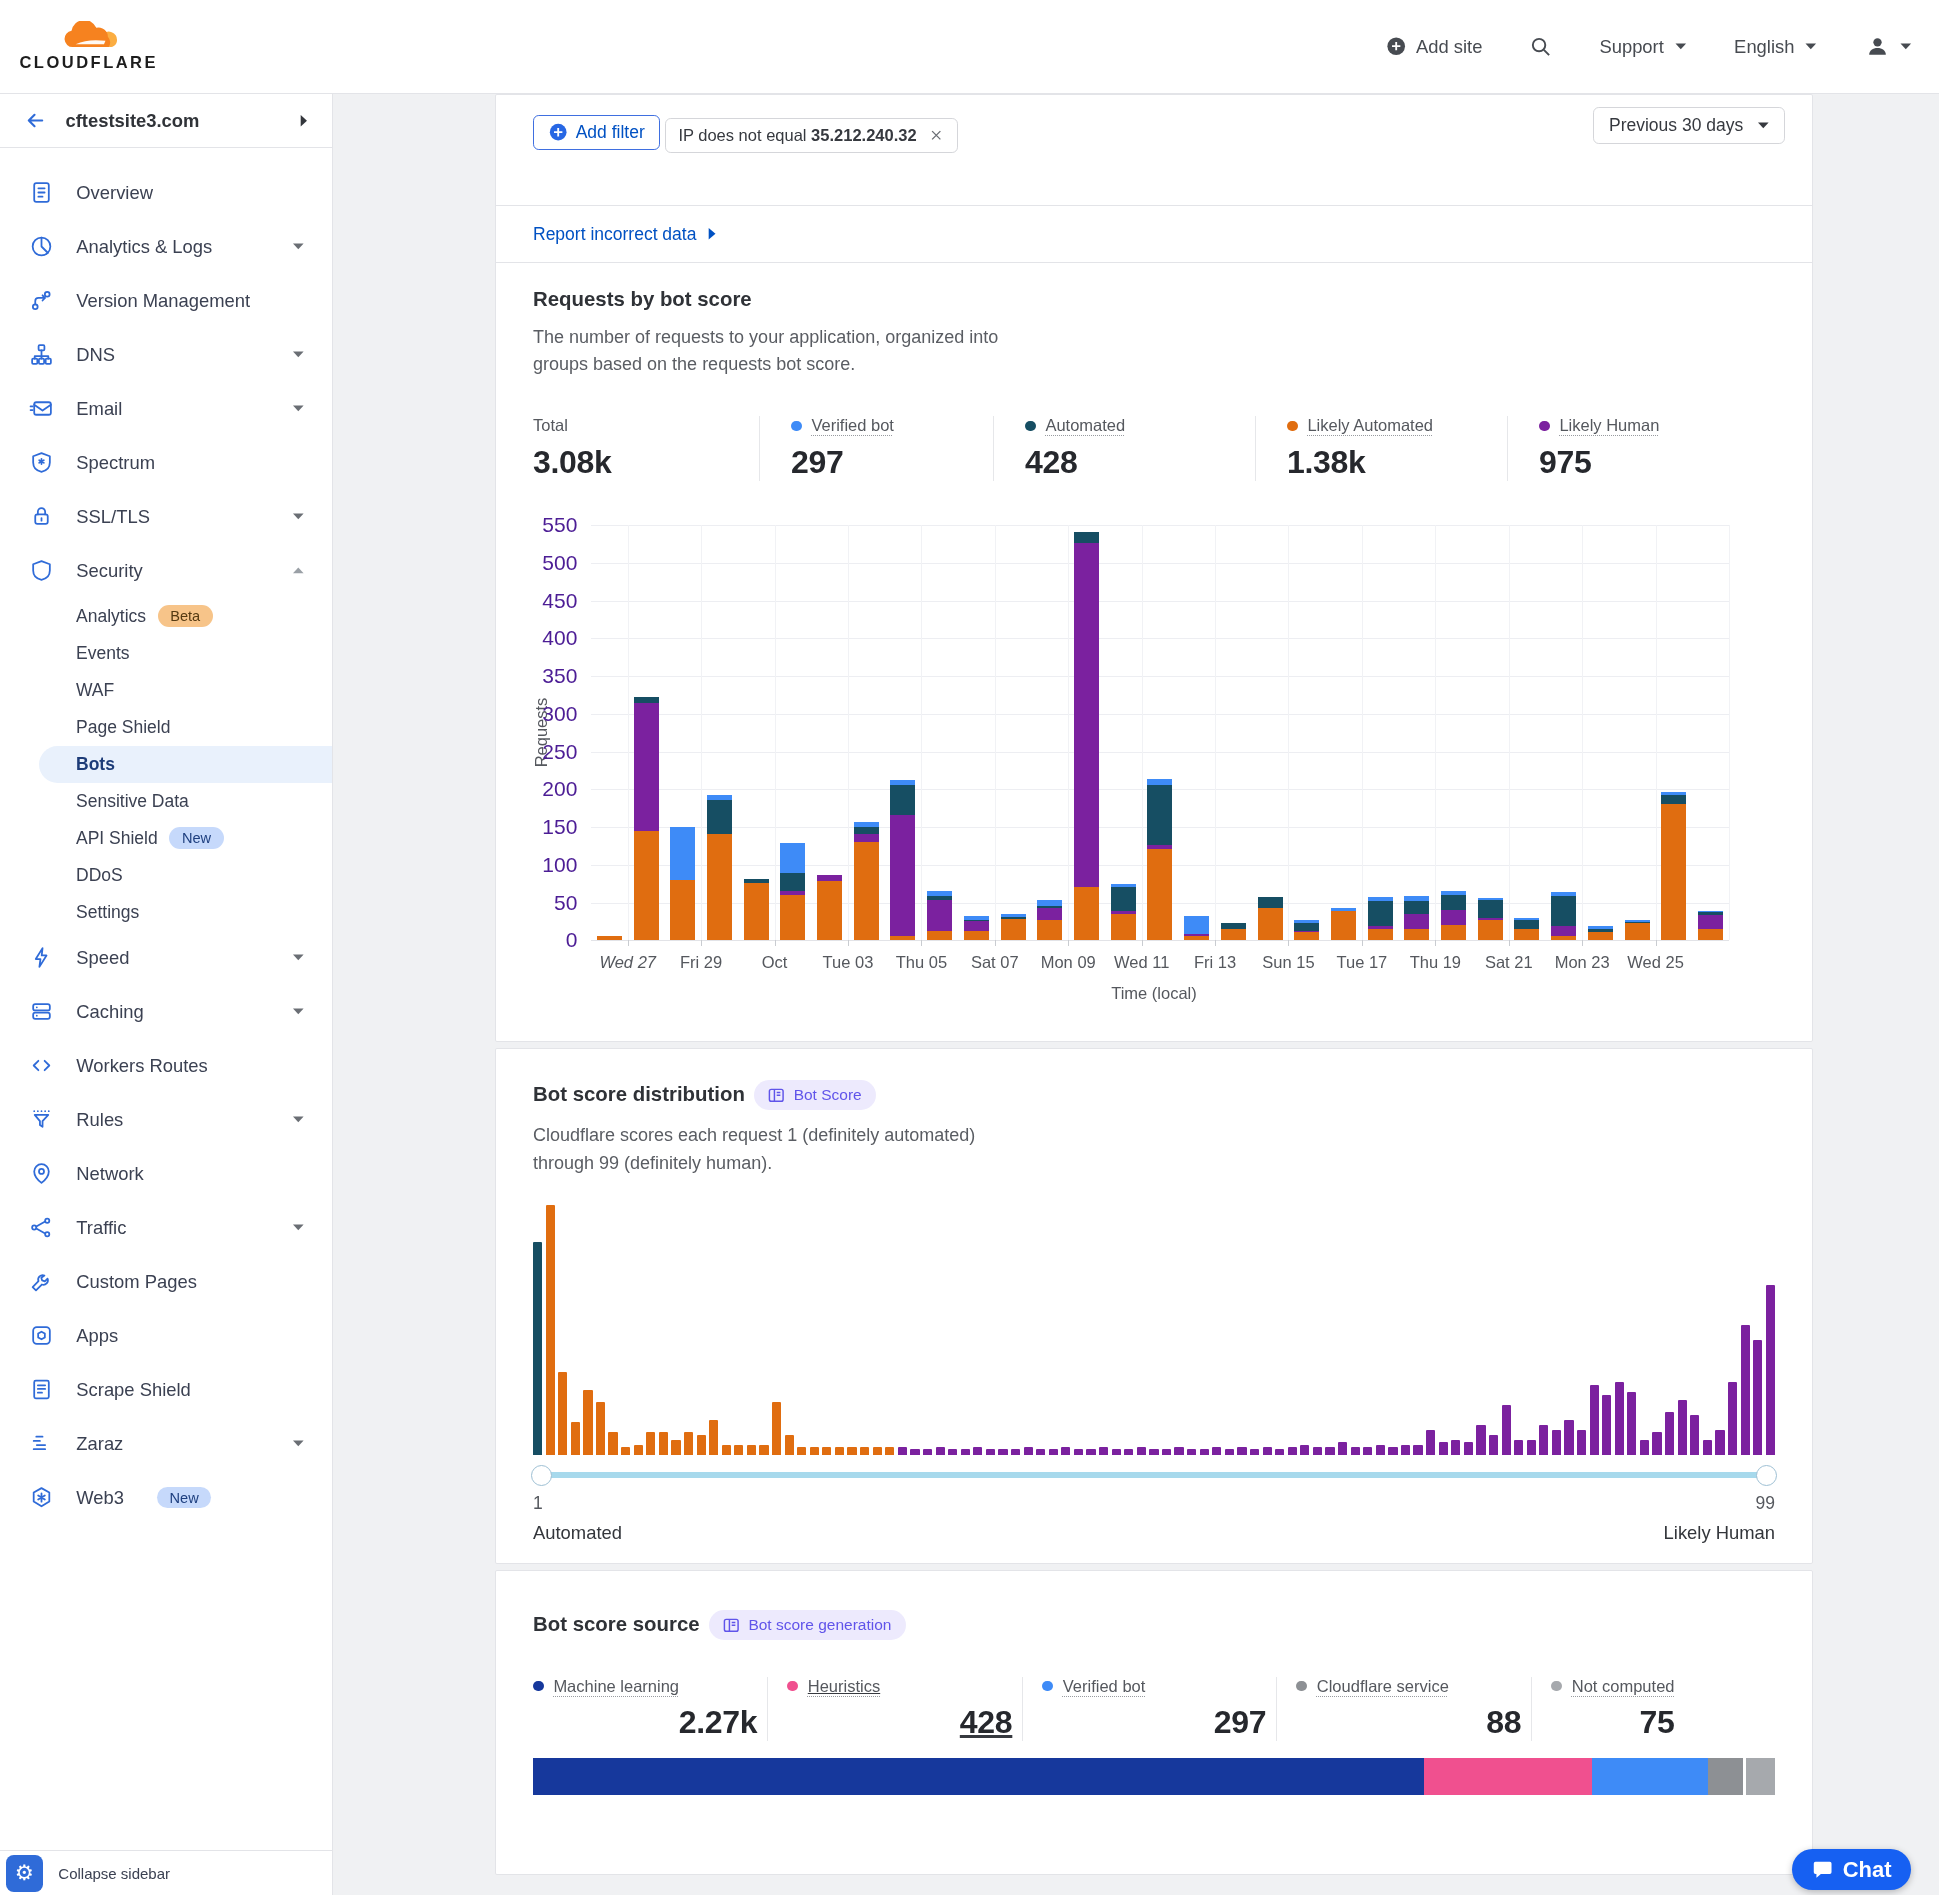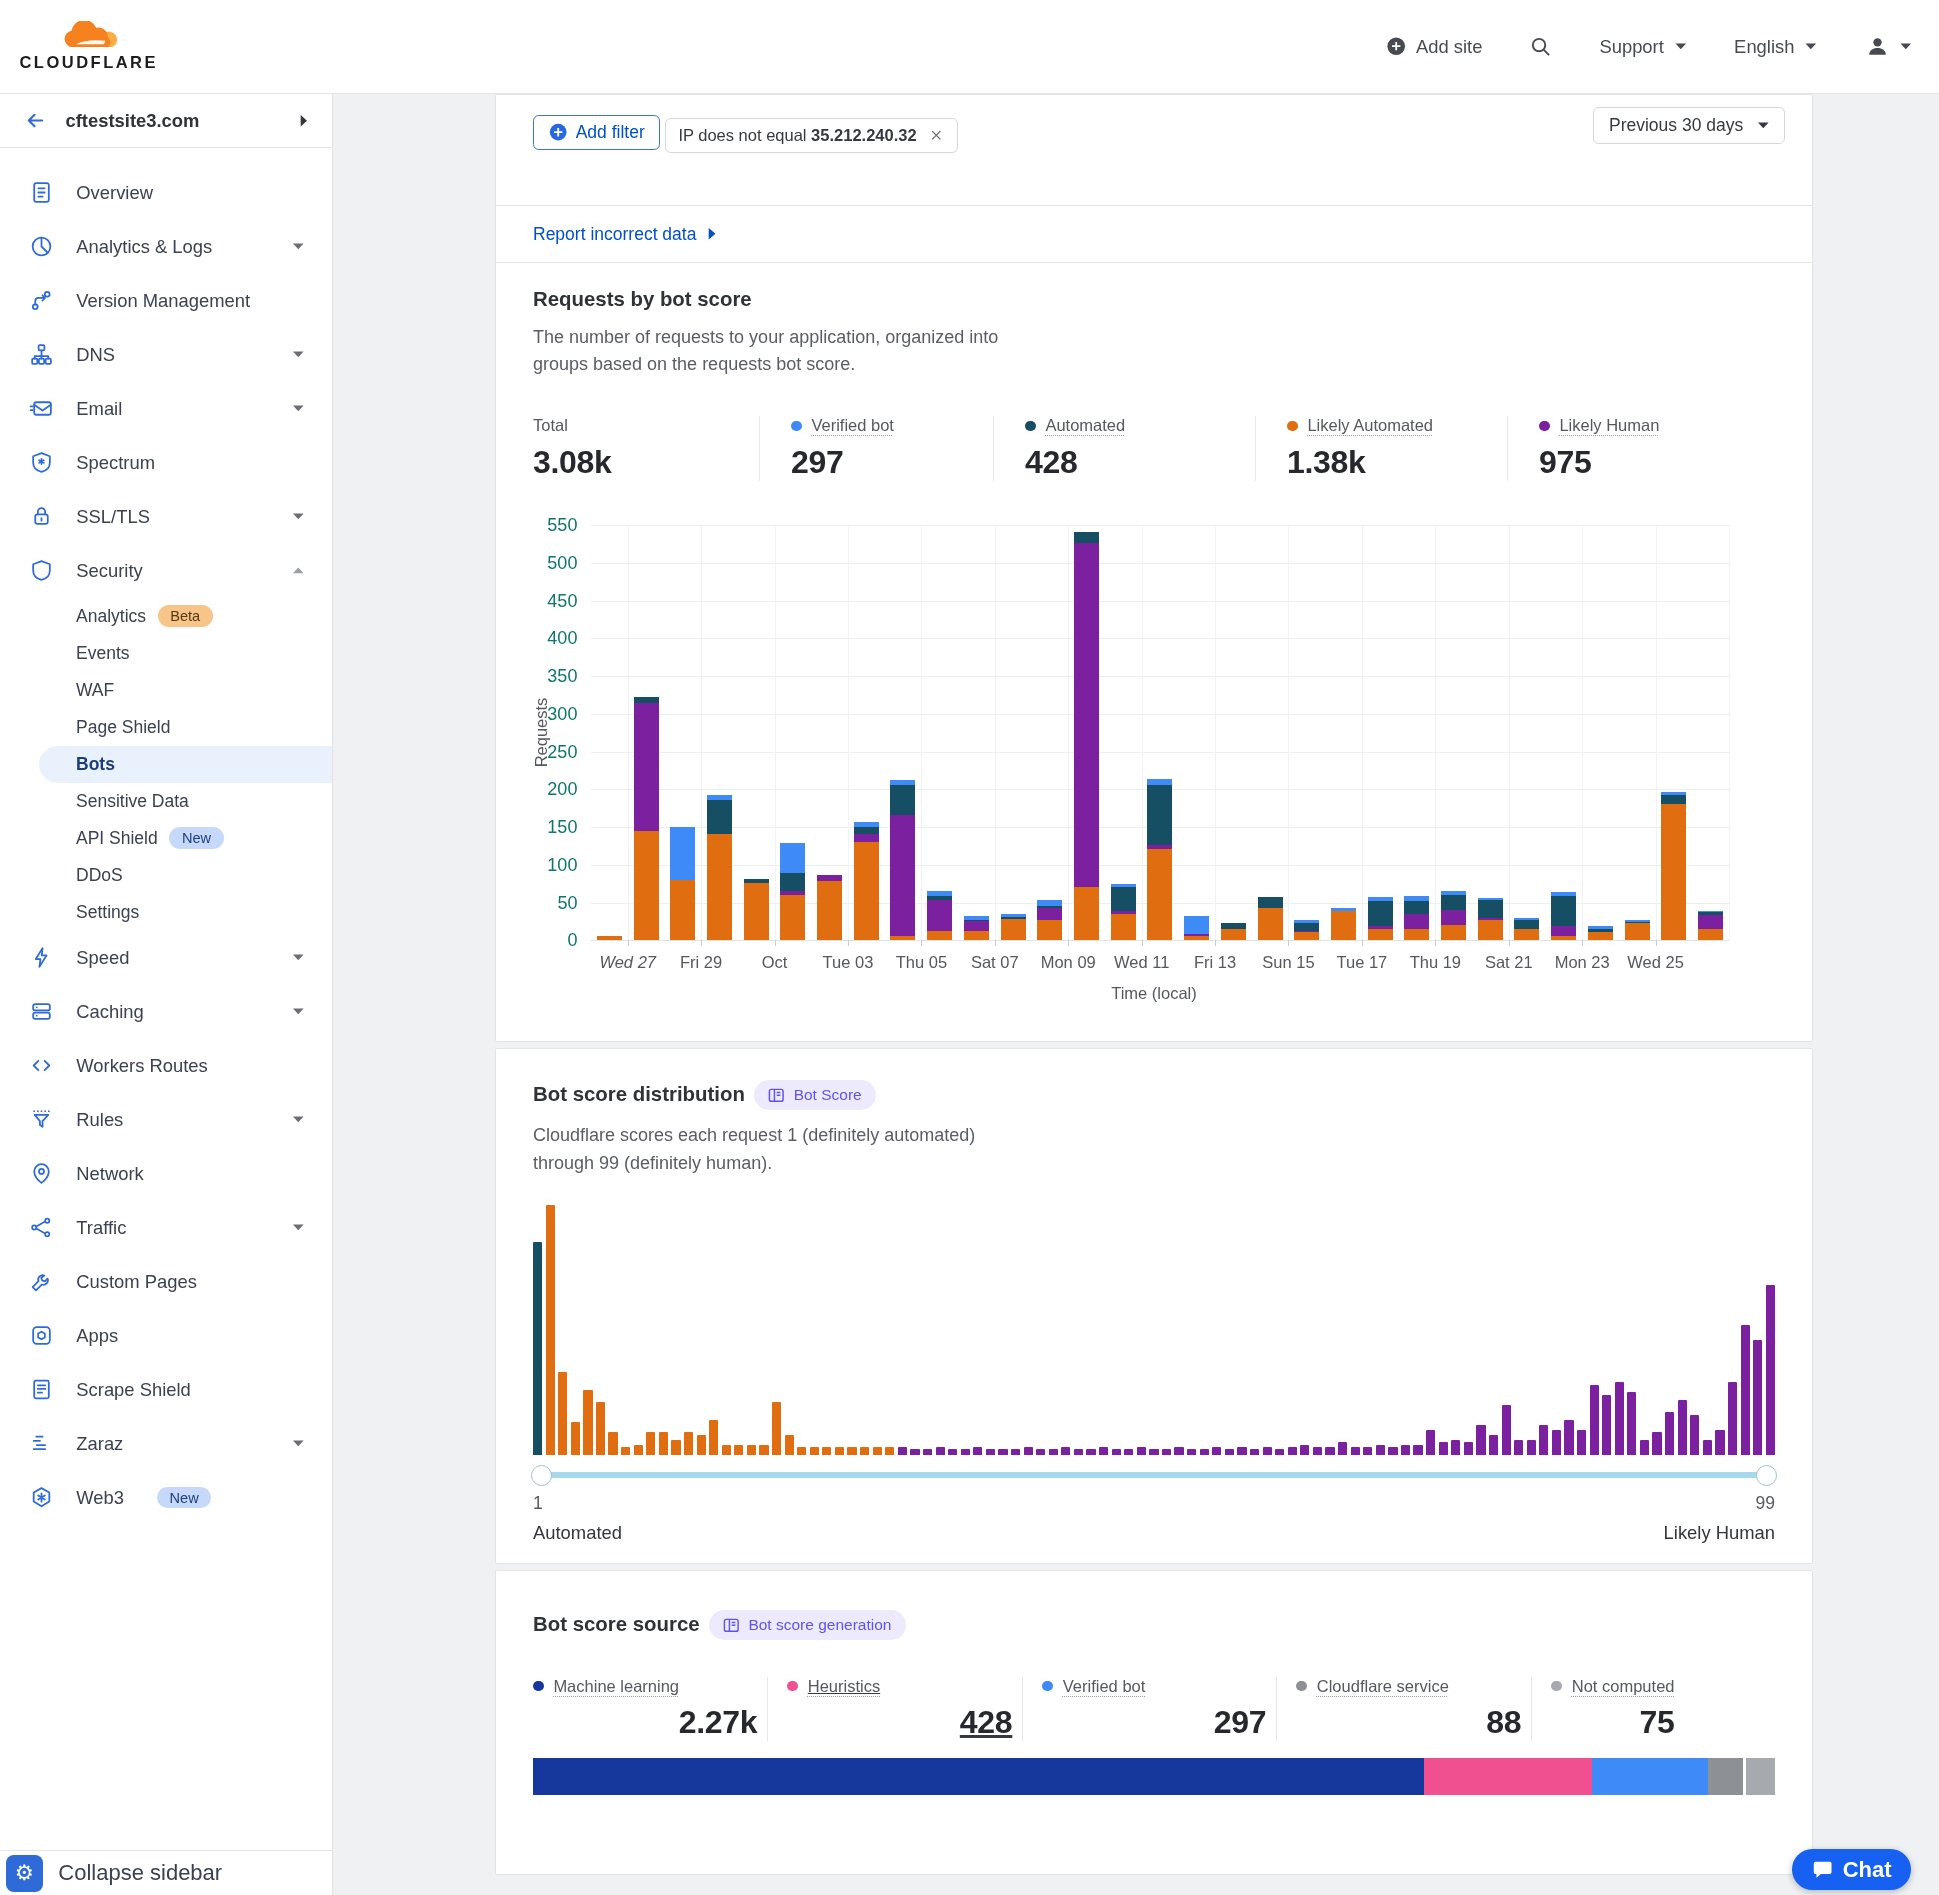--- a/index.html
+++ b/index.html
@@ -32,21 +32,21 @@
               color:#3b4152; cursor:pointer; }
   .sub-item.selected { margin-left:39px; padding-left:37px; margin-right:0; background:#e9f1fc;
                        border-radius:19.4px 0 0 19.4px; font-weight:bold; color:#1d3c78; }
   .badge { font-size:14.6px; padding:2.9px 12.6px; border-radius:12.6px; margin-left:11.6px; white-space:nowrap; }
   .badge-beta { background:#f7c489; color:#553a12; }
   .badge-new { background:#c6d9fb; color:#1e3f7f; }
   .collapse-row { flex:0 0 45px; border-top:1px solid #e3e4e8; display:flex; align-items:center;
                   gap:15.5px; padding:0 9.7px 0 5.8px; cursor:pointer; }
   .gear-btn { width:37px; height:37px; border-radius:7.8px; background:#2f6bd8; color:#fff;
               display:flex; align-items:center; justify-content:center; font-size:21.3px; cursor:pointer; }
-  .collapse-label { font-size:22px; color:#3b4152; }
+  .collapse-label { font-size:15px; color:#3b4152; }
 
   
   .main { position:absolute; left:333px; top:94px; right:0; bottom:0; }
   .card { position:absolute; left:162px; width:1318px; background:#fff;
           border:1px solid #e3e4e8; border-radius:1.9px; }
   #card-requests { top:0; height:948px; }
   #card-distribution { top:954px; height:516px; }
   #card-source { top:1476px; height:305px;text-align:right; }
 
   .filters-row { height:110px; padding:11.6px 27px 0 37px; display:flex; justify-content:space-between; }
@@ -93,21 +93,21 @@
   .dot { width:10.7px; height:10.7px; border-radius:50%; flex:0 0 10.7px; }
   .stat-value { margin-top:8.7px; font-size:32px; font-weight:bold; color:#26282d; letter-spacing:-0.3px; }
 
   
   .chart-wrap { position:relative; margin-top:44px; height:485px; }
   .plot { position:absolute; left:58px; right:46px; top:0; height:415px; }
   .gridline-h { position:absolute; left:0; right:0; height:1px; background:#edeef2; }
   .gridline-h.zero { background:#e2e3e7; }
   .gridline-v { position:absolute; top:0; bottom:0; width:1px; background:#f1f2f5; }
   .ytick { position:absolute; right:calc(100% + 13.6px); transform:translateY(-50%);
-           font-size:18px; color:#0f766e; white-space:nowrap; }
+           font-size:21px; color:#4c1d95; white-space:nowrap; }
   .ylabel-box { position:absolute; top:0; bottom:0; left:-58px; width:17.5px; display:flex;
                 align-items:center; justify-content:center; }
   .ylabel-box span { transform:rotate(-90deg); font-size:16.5px; color:#55585e; white-space:nowrap; }
   .bars { position:absolute; inset:0; display:flex; align-items:flex-end; justify-content:space-around; }
   .bar { width:25px; display:flex; flex-direction:column-reverse; }
   .bar .seg { width:100%; }
   .xtick-stub { position:absolute; top:415px; width:1px; height:5.8px; background:#c9ccd1; }
   .xlabel { position:absolute; top:428px; transform:translateX(-50%); font-size:16.5px;
             color:#55585e; white-space:nowrap; }
   .xaxis-title { position:absolute; top:459px; left:50%; transform:translateX(-50%);

